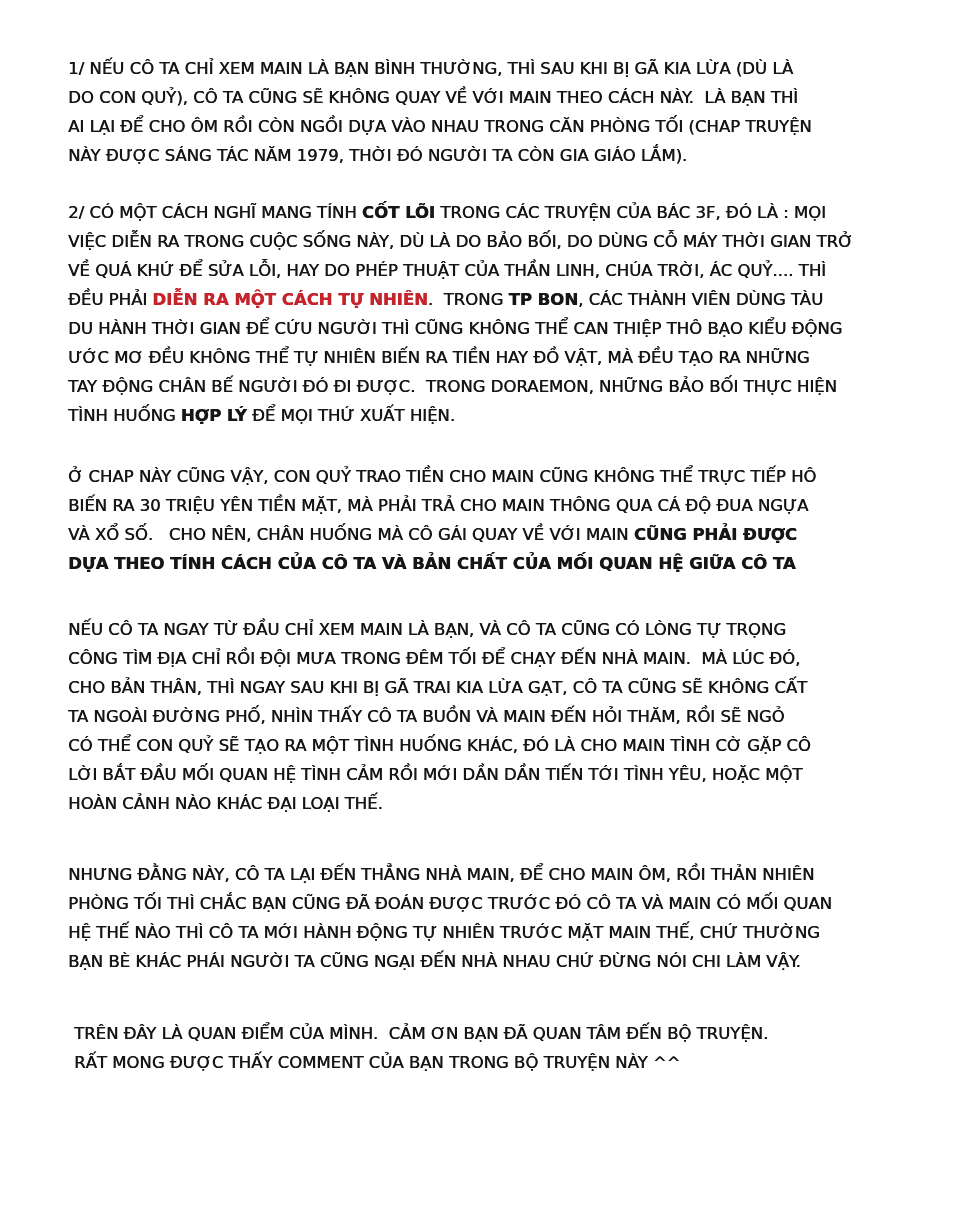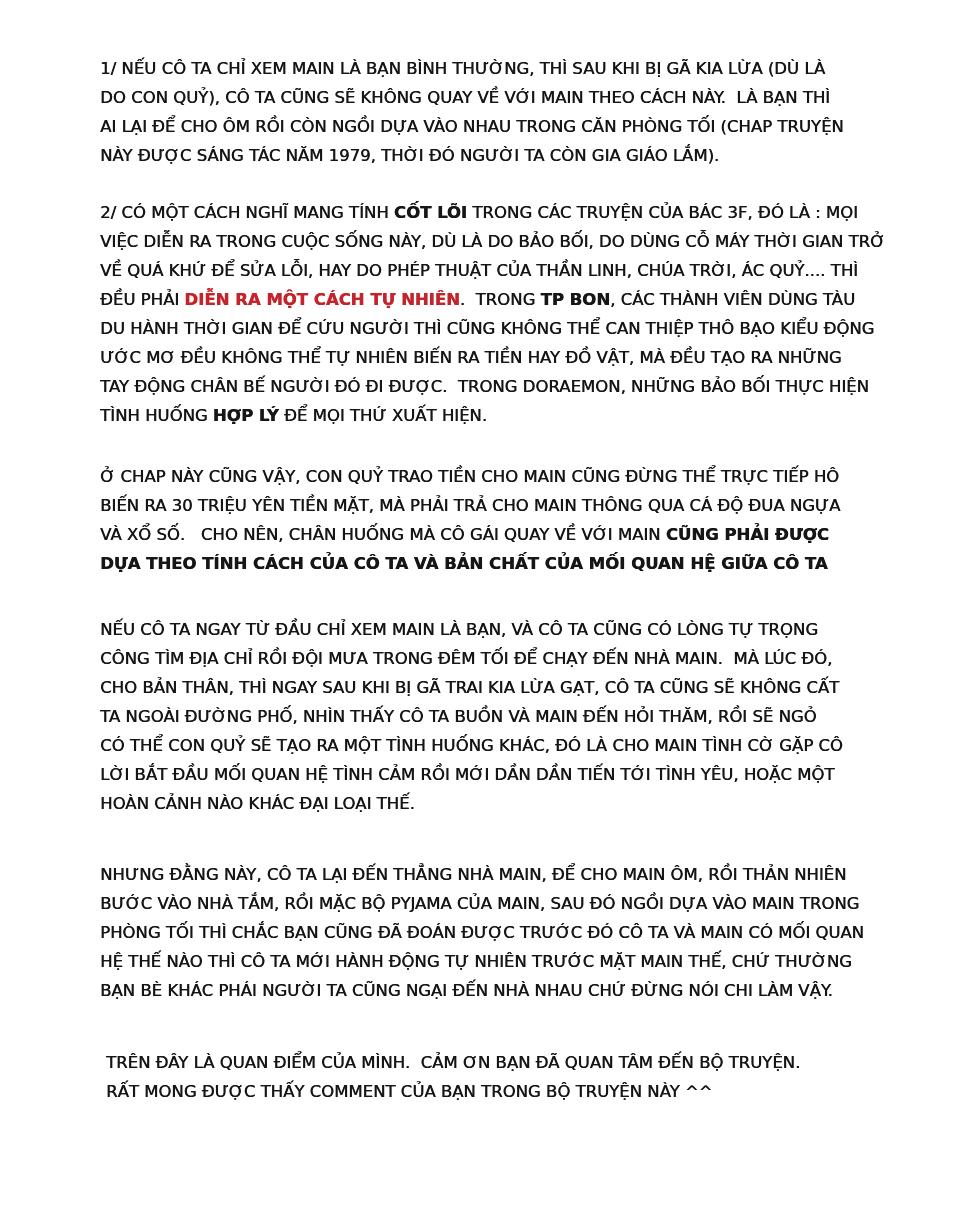--- a/index.html
+++ b/index.html
@@ -11,21 +11,21 @@
   html, body { margin: 0; padding: 0; }
   body {
     width: 960px;
     height: 1207px;
     background: var(--bg);
     font-family: "DejaVu Sans", sans-serif;
     color: var(--ink);
     overflow: hidden;
   }
   .page {
-    padding: 54px 30px 0 100px;
+    padding: 54px 30px 0 68px;
     width: 960px;
     height: 1041px;
   }
   .para { margin: 0; }
   .para:nth-child(1) { margin-bottom: 28px; }
   .para:nth-child(2) { margin-bottom: 32px; }
   .para:nth-child(3) { margin-bottom: 37px; }
   .para:nth-child(4) { margin-bottom: 42px; }
   .para:nth-child(5) { margin-bottom: 43px; }
   .para:nth-child(6) { padding-left: 6px; }
@@ -54,37 +54,36 @@
       <div class="line"><span class="n">2/ CÓ MỘT CÁCH NGHĨ MANG TÍNH </span><span class="b">CỐT LÕI</span><span class="n"> TRONG CÁC TRUYỆN CỦA BÁC 3F, ĐÓ LÀ : MỌI</span></div>
       <div class="line"><span class="n">VIỆC DIỄN RA TRONG CUỘC SỐNG NÀY, DÙ LÀ DO BẢO BỐI, DO DÙNG CỖ MÁY THỜI GIAN TRỞ</span></div>
       <div class="line"><span class="n">VỀ QUÁ KHỨ ĐỂ SỬA LỖI, HAY DO PHÉP THUẬT CỦA THẦN LINH, CHÚA TRỜI, ÁC QUỶ.... THÌ</span></div>
       <div class="line"><span class="n">ĐỀU PHẢI </span><span class="rb">DIỄN RA MỘT CÁCH TỰ NHIÊN</span><span class="n">.  TRONG </span><span class="b">TP BON</span><span class="n">, CÁC THÀNH VIÊN DÙNG TÀU</span></div>
       <div class="line"><span class="n">DU HÀNH THỜI GIAN ĐỂ CỨU NGƯỜI THÌ CŨNG KHÔNG THỂ CAN THIỆP THÔ BẠO KIỂU ĐỘNG</span></div>
       <div class="line"><span class="n">ƯỚC MƠ ĐỀU KHÔNG THỂ TỰ NHIÊN BIẾN RA TIỀN HAY ĐỒ VẬT, MÀ ĐỀU TẠO RA NHỮNG</span></div>
       <div class="line"><span class="n">TAY ĐỘNG CHÂN BẾ NGƯỜI ĐÓ ĐI ĐƯỢC.  TRONG DORAEMON, NHỮNG BẢO BỐI THỰC HIỆN</span></div>
       <div class="line"><span class="n">TÌNH HUỐNG </span><span class="b">HỢP LÝ</span><span class="n"> ĐỂ MỌI THỨ XUẤT HIỆN.</span></div>
     </div>
     <div class="para">
-      <div class="line"><span class="n">Ở CHAP NÀY CŨNG VẬY, CON QUỶ TRAO TIỀN CHO MAIN CŨNG ĐỪNG THỂ TRỰC TIẾP HÔ</span></div>
+      <div class="line"><span class="n">Ở CHAP NÀY CŨNG VẬY, CON QUỶ TRAO TIỀN CHO MAIN CŨNG KHÔNG THỂ TRỰC TIẾP HÔ</span></div>
       <div class="line"><span class="n">BIẾN RA 30 TRIỆU YÊN TIỀN MẶT, MÀ PHẢI TRẢ CHO MAIN THÔNG QUA CÁ ĐỘ ĐUA NGỰA</span></div>
       <div class="line"><span class="n">VÀ XỔ SỐ.   CHO NÊN, CHÂN HUỐNG MÀ CÔ GÁI QUAY VỀ VỚI MAIN </span><span class="b">CŨNG PHẢI ĐƯỢC</span></div>
       <div class="line"><span class="b">DỰA THEO TÍNH CÁCH CỦA CÔ TA VÀ BẢN CHẤT CỦA MỐI QUAN HỆ GIỮA CÔ TA</span></div>
     </div>
     <div class="para">
       <div class="line"><span class="n">NẾU CÔ TA NGAY TỪ ĐẦU CHỈ XEM MAIN LÀ BẠN, VÀ CÔ TA CŨNG CÓ LÒNG TỰ TRỌNG</span></div>
       <div class="line"><span class="n">CÔNG TÌM ĐỊA CHỈ RỒI ĐỘI MƯA TRONG ĐÊM TỐI ĐỂ CHẠY ĐẾN NHÀ MAIN.  MÀ LÚC ĐÓ,</span></div>
       <div class="line"><span class="n">CHO BẢN THÂN, THÌ NGAY SAU KHI BỊ GÃ TRAI KIA LỪA GẠT, CÔ TA CŨNG SẼ KHÔNG CẤT</span></div>
       <div class="line"><span class="n">TA NGOÀI ĐƯỜNG PHỐ, NHÌN THẤY CÔ TA BUỒN VÀ MAIN ĐẾN HỎI THĂM, RỒI SẼ NGỎ</span></div>
       <div class="line"><span class="n">CÓ THỂ CON QUỶ SẼ TẠO RA MỘT TÌNH HUỐNG KHÁC, ĐÓ LÀ CHO MAIN TÌNH CỜ GẶP CÔ</span></div>
       <div class="line"><span class="n">LỜI BẮT ĐẦU MỐI QUAN HỆ TÌNH CẢM RỒI MỚI DẦN DẦN TIẾN TỚI TÌNH YÊU, HOẶC MỘT</span></div>
       <div class="line"><span class="n">HOÀN CẢNH NÀO KHÁC ĐẠI LOẠI THẾ.</span></div>
     </div>
     <div class="para">
       <div class="line"><span class="n">NHƯNG ĐẰNG NÀY, CÔ TA LẠI ĐẾN THẲNG NHÀ MAIN, ĐỂ CHO MAIN ÔM, RỒI THẢN NHIÊN</span></div>
-      <div class="line"><span class="n">BƯỚC VÀO NHÀ TẮM, RỒI MẶC BỘ PYJAMA CỦA MAIN, SAU ĐÓ NGỒI DỰA VÀO MAIN TRONG</span></div>
       <div class="line"><span class="n">PHÒNG TỐI THÌ CHẮC BẠN CŨNG ĐÃ ĐOÁN ĐƯỢC TRƯỚC ĐÓ CÔ TA VÀ MAIN CÓ MỐI QUAN</span></div>
       <div class="line"><span class="n">HỆ THẾ NÀO THÌ CÔ TA MỚI HÀNH ĐỘNG TỰ NHIÊN TRƯỚC MẶT MAIN THẾ, CHỨ THƯỜNG</span></div>
       <div class="line"><span class="n">BẠN BÈ KHÁC PHÁI NGƯỜI TA CŨNG NGẠI ĐẾN NHÀ NHAU CHỨ ĐỪNG NÓI CHI LÀM VẬY.</span></div>
     </div>
     <div class="para">
       <div class="line"><span class="n">TRÊN ĐÂY LÀ QUAN ĐIỂM CỦA MÌNH.  CẢM ƠN BẠN ĐÃ QUAN TÂM ĐẾN BỘ TRUYỆN.</span></div>
       <div class="line"><span class="n">RẤT MONG ĐƯỢC THẤY COMMENT CỦA BẠN TRONG BỘ TRUYỆN NÀY ^^</span></div>
     </div>
   </div>
 

